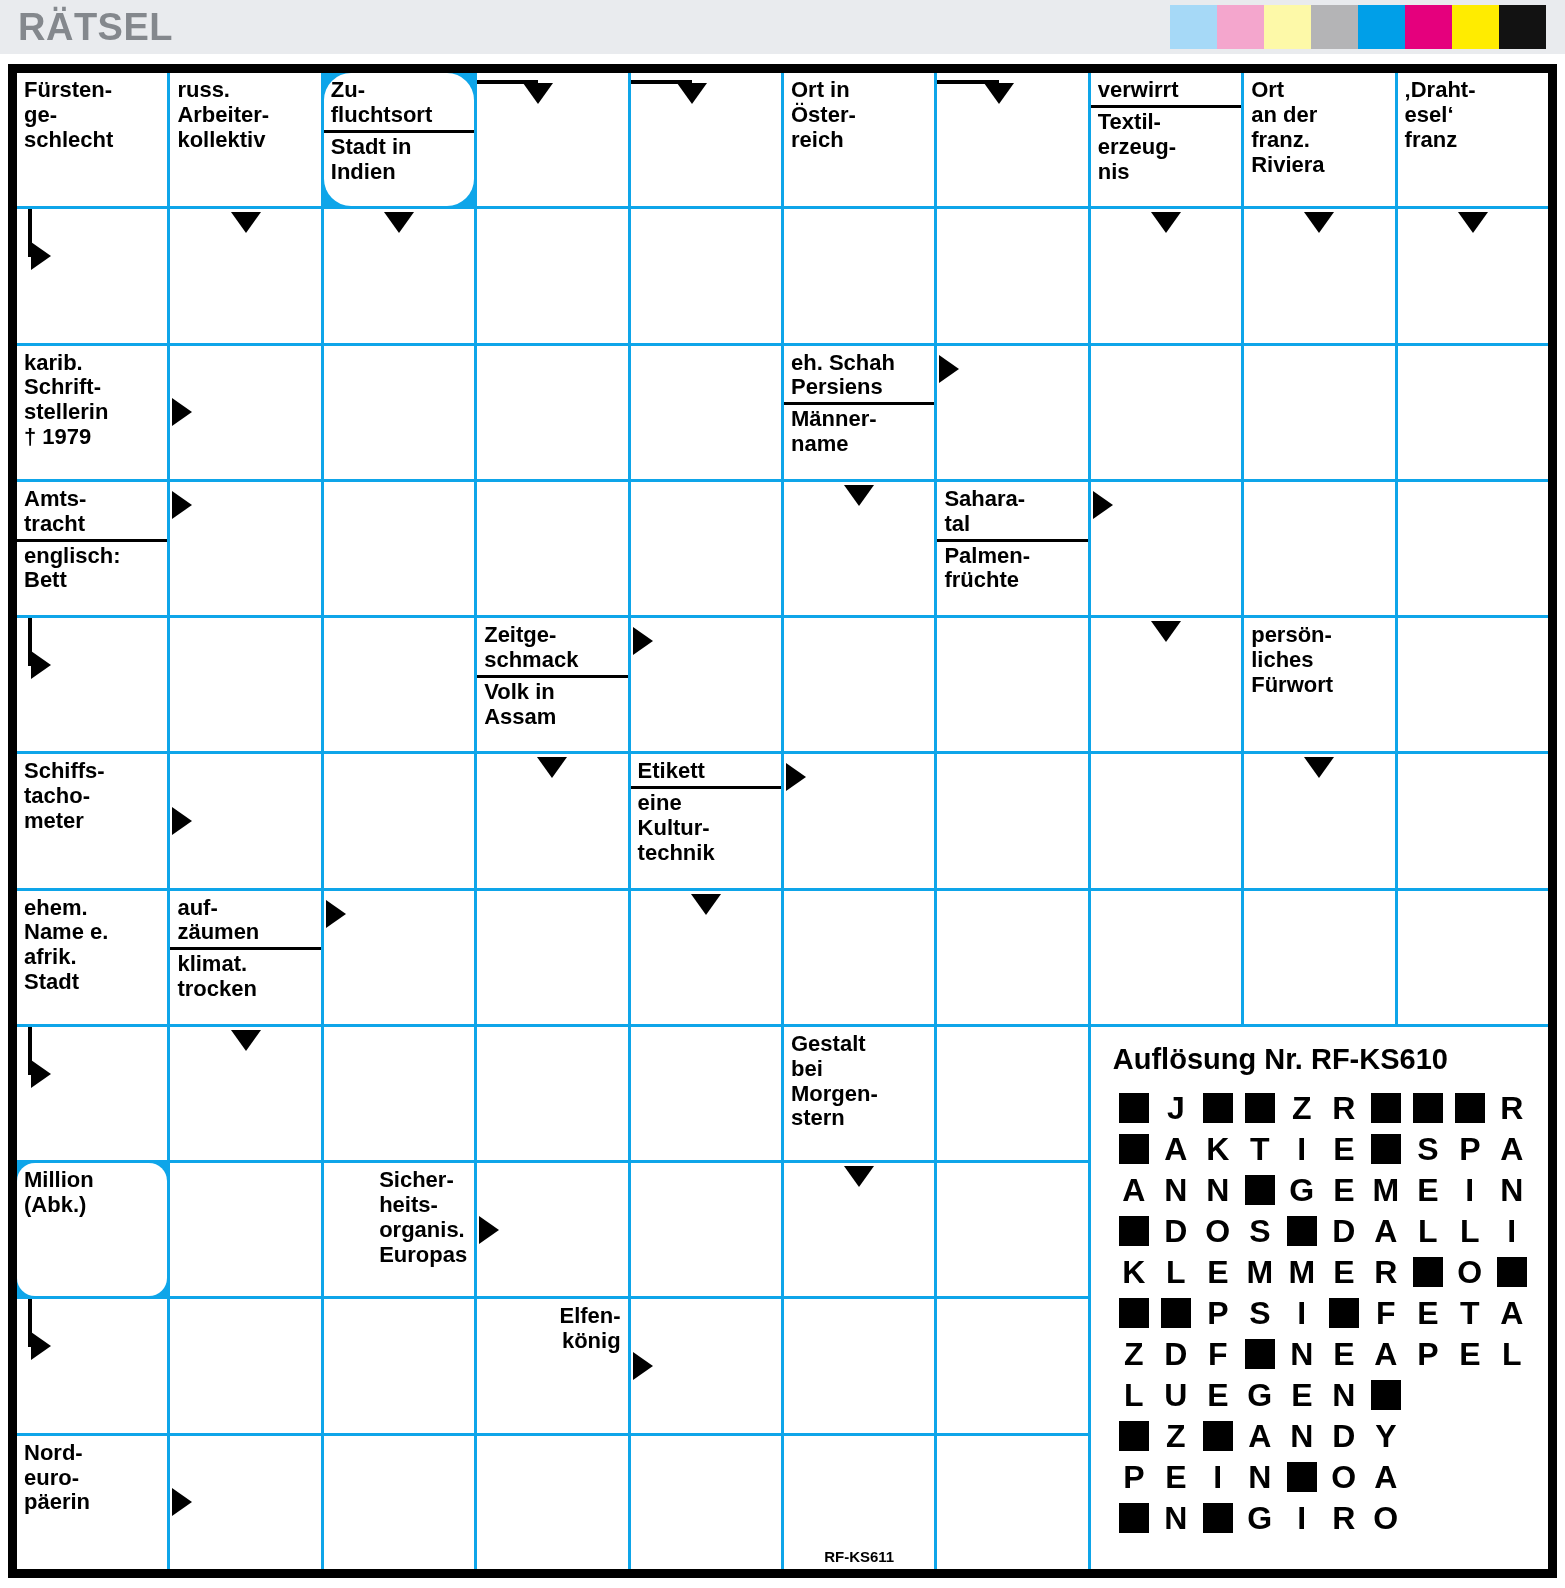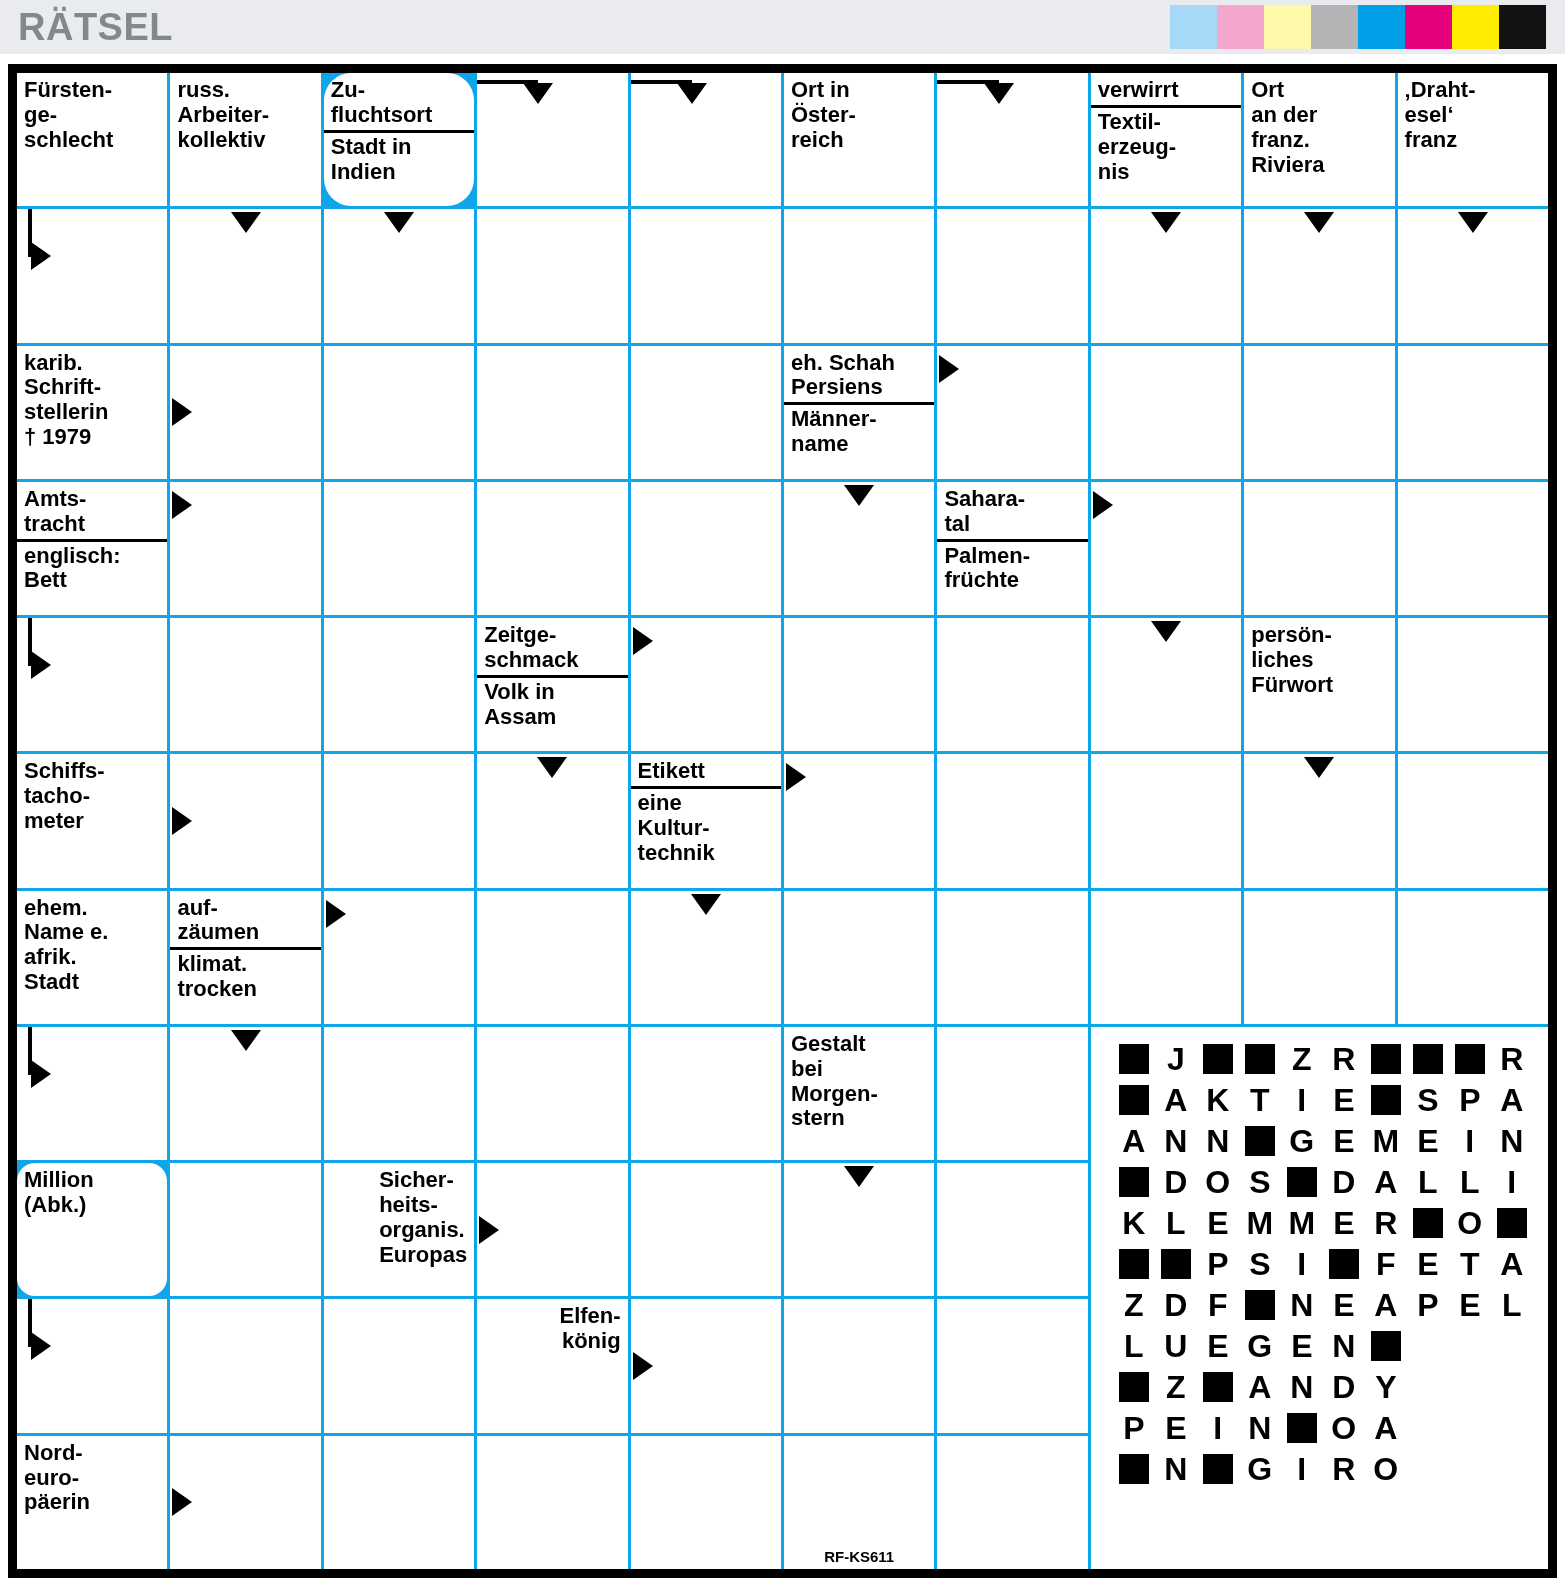--- a/index.html
+++ b/index.html
@@ -342,20 +342,21 @@
       <div class="cell clue" style="grid-area: 8 / 6;">
         <div class="clue-part">
           <div class="clue-line">Gestalt</div>
           <div class="clue-line">bei</div>
           <div class="clue-line">Morgen-</div>
           <div class="clue-line">stern</div>
         </div>
       </div>
       <div class="cell" style="grid-area: 8 / 7;"></div>
       <div class="cell solution-box" style="grid-area: 8 / 8 / span 4 / span 3;">
+        <div class="sol-title">Auflösung Nr. RF-KS610</div>
         <div class="sol-grid">
           <div class="sol-row">
             <div class="sol-cell">
               <div class="sol-block"></div>
             </div>
             <div class="sol-cell">J</div>
             <div class="sol-cell">
               <div class="sol-block"></div>
             </div>
             <div class="sol-cell">

